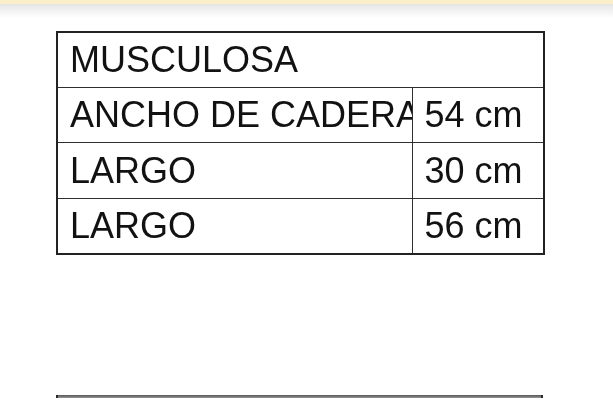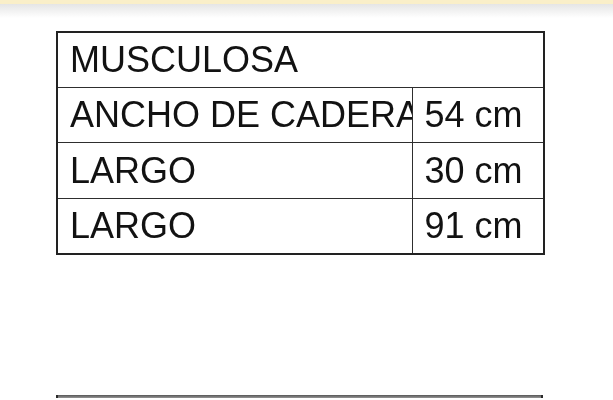--- a/index.html
+++ b/index.html
@@ -66,18 +66,18 @@
     <tr>
       <td>ANCHO DE CADERA</td>
       <td>54 cm</td>
     </tr>
     <tr>
       <td>LARGO</td>
       <td>30 cm</td>
     </tr>
     <tr>
       <td>LARGO</td>
-      <td>91 cm</td>
+      <td>56 cm</td>
     </tr>
   </tbody>
 </table>
 
 <div class="next-table-edge"></div>
 
 </body></html>

